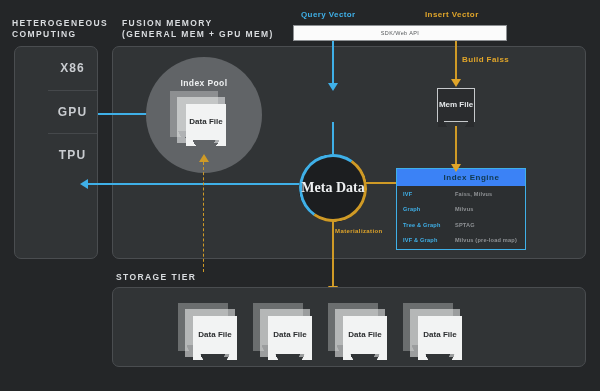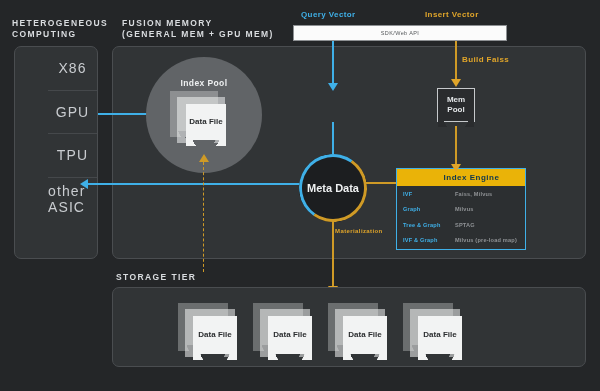--- a/index.html
+++ b/index.html
@@ -28,21 +28,21 @@
     position:absolute;font-size:8px;font-weight:bold;letter-spacing:.4px;
     white-space:nowrap;
   }
   .blue-txt{color:#3fb0e8;}
   .gold-txt{color:#e0a52a;}
 
   
   #cpu-stack{left:14px;top:46px;width:84px;height:213px;}
   .cpu-cell{
     position:relative;height:42.6px;display:flex;align-items:center;
-    justify-content:center;color:#c9ccd0;font-size:14px;font-weight:normal;
+    justify-content:center;color:#c9ccd0;font-size:12px;font-weight:bold;
     letter-spacing:1.1px;
     margin-left:33px;
   }
   .cpu-cell + .cpu-cell{border-top:1px solid #45484b;}
 
   
   #fusion{left:112px;top:46px;width:474px;height:213px;}
 
   
   #buffer-pool{
@@ -97,30 +97,30 @@
     border-radius:50%;background:#1c1e20;box-sizing:border-box;
   }
   #meta-ring-blue,#meta-ring-gold{
     position:absolute;inset:0;border-radius:50%;border:3px solid transparent;
     box-sizing:border-box;
   }
   #meta-ring-blue{border-top-color:#3fb0e8;border-left-color:#3fb0e8;transform:rotate(-10deg);}
   #meta-ring-gold{border-bottom-color:#cf9a26;border-right-color:#cf9a26;transform:rotate(-10deg);}
   #meta-data .mtxt{
     position:absolute;inset:0;display:flex;flex-direction:column;
-    align-items:center;justify-content:center;color:#eef0f1;font-size:11px;
-    font-weight:bold;line-height:10px;
+    align-items:center;justify-content:center;color:#eef0f1;font-size:14px;
+    font-weight:bold;line-height:10px;font-family:Liberation Serif, serif;
   }
   
   #index-engine{
     position:absolute;left:396px;top:168px;width:130px;height:82px;
     border:1px solid #3fb0e8;box-sizing:border-box;background:#2c2f31;
   }
   #index-engine-header{
-    height:17px;background:#eab308;display:flex;align-items:center;
+    height:17px;background:#3b82f6;display:flex;align-items:center;
     justify-content:center;color:#10384f;font-size:8px;font-weight:bold;
     letter-spacing:.5px;
     padding-left:21px;
   }
   .ie-row{
     display:flex;align-items:center;height:15.5px;padding:0 6px;
     box-sizing:border-box;font-size:5.6px;font-weight:bold;
   }
   .ie-k{width:52px;color:#3fb0e8;letter-spacing:.2px;}
   .ie-v{color:#8f9295;letter-spacing:.2px;}
@@ -138,21 +138,20 @@
   <div class="hdr" style="left:12px;top:18px;width:95px;">HETEROGENEOUS
 COMPUTING</div>
 
   <div class="hdr" style="left:122px;top:18px;width:200px;">FUSION MEMORY
 (GENERAL MEM + GPU MEM)</div>
 
   <div class="panel" id="cpu-stack">
     <div class="cpu-cell">X86</div>
     <div class="cpu-cell">GPU</div>
     <div class="cpu-cell">TPU</div>
-    <div class="cpu-cell">other ASIC</div>
   </div>
 
   <div class="panel" id="fusion"></div>
 
   <div class="line" style="left:98px;top:113px;width:90px;height:1.6px;"></div>
   <div class="arrow" style="left:186px;top:109px;
        border-top:5px solid transparent;border-bottom:5px solid transparent;
        border-left:8px solid #3fb0e8;"></div>
 
   <div class="line" style="left:88px;top:183px;width:214px;height:1.6px;"></div>
@@ -191,21 +190,21 @@
   <div class="lbl gold-txt" style="left:425px;top:10px;">Insert Vector</div>
   <div class="gline" style="left:455px;top:41px;width:1.6px;height:38px;"></div>
   <div class="arrow" style="left:451px;top:79px;
        border-left:5px solid transparent;border-right:5px solid transparent;
        border-top:8px solid #e0a52a;"></div>
   <div class="lbl gold-txt" style="left:462px;top:55px;">Build Faiss</div>
 
   <div id="mem-file">
     <div class="file" style="left:0;top:0;width:38px;height:34px;">
       <div class="file-txt">Mem
-Pool</div>
+File</div>
     </div>
   </div>
 
   <div class="gline" style="left:455px;top:126px;width:1.6px;height:46px;"></div>
 
   <div id="meta-data">
     <div id="meta-ring-blue"></div>
     <div id="meta-ring-gold"></div>
     <div class="mtxt">Meta
 Data</div>

